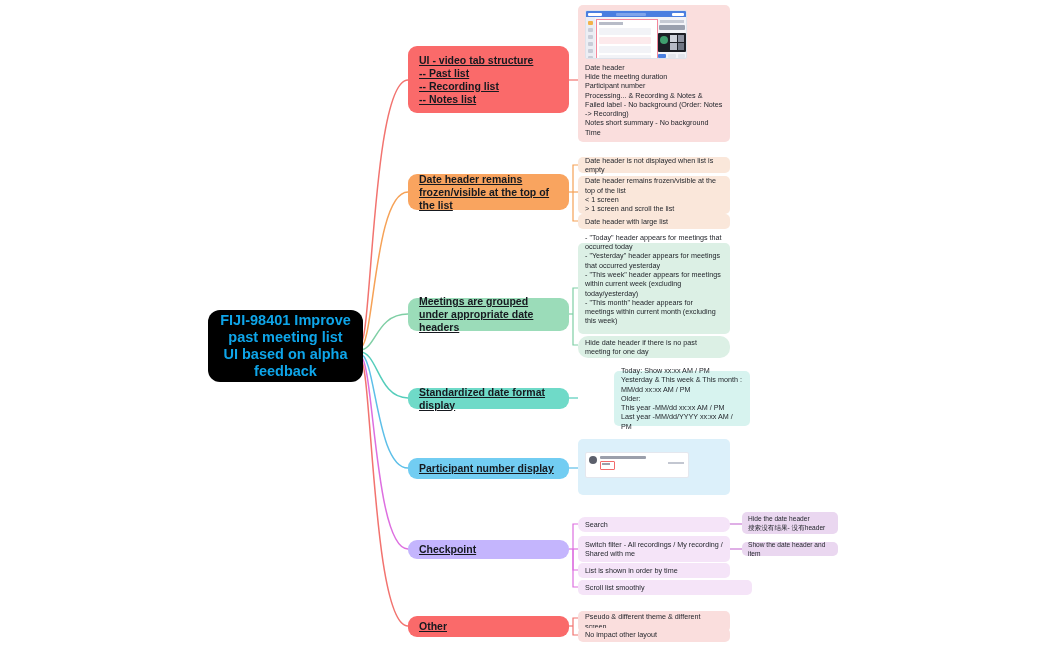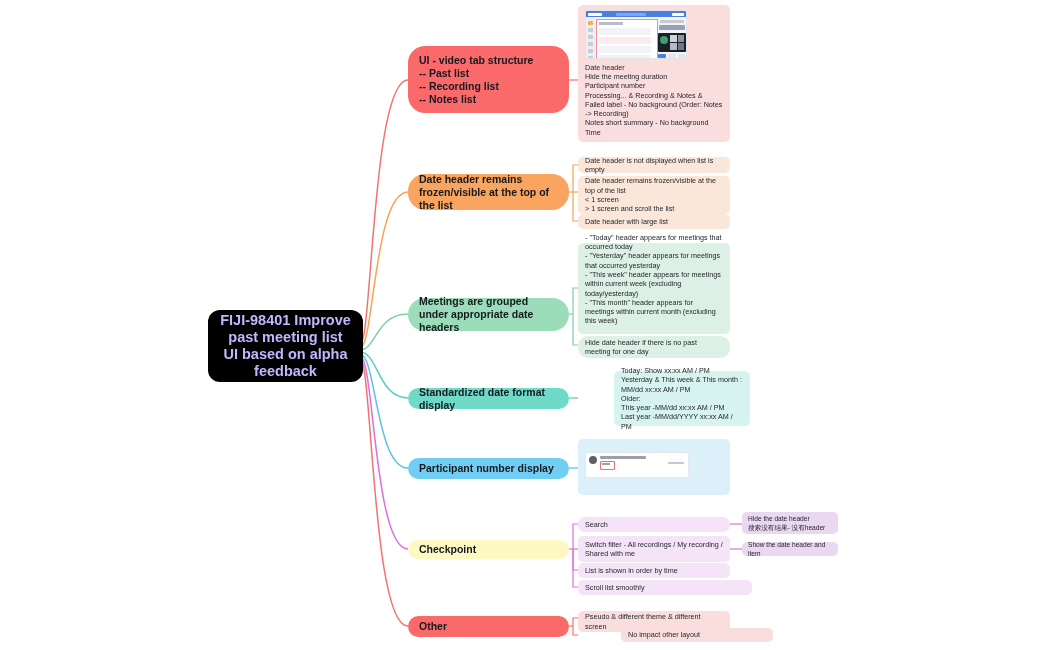--- a/index.html
+++ b/index.html
@@ -26,42 +26,43 @@
     width: 1050px; height: 650px;
     pointer-events: none;
   }
   .node {
     position: absolute;
     box-sizing: border-box;
   }
   
   .root-node {
     background: #000000;
-    color: #c4b5fd;
+    color: #0ea5e9;
     border-radius: 12px;
     font-weight: bold;
     font-size: 14.5px;
     line-height: 17px;
     text-align: center;
     display: flex;
     align-items: center;
     justify-content: center;
     padding: 10px 12px;
   }
   
   .branch-node {
-    border-radius: 17px;
+    border-radius: 9px;
     font-weight: bold;
     font-size: 10.5px;
     line-height: 13px;
     color: #16191f;
     display: flex;
     align-items: center;
     padding: 7px 11px;
     white-space: pre-line;
+    text-decoration: underline;
   }
   
   .leaf-node {
     border-radius: 5px;
     font-size: 7.2px;
     line-height: 9.3px;
     color: #23262c;
     padding: 5px 7px;
     white-space: pre-line;
     display: flex;
@@ -246,21 +247,21 @@
     <div class="thumb-small">
       <div class="tx" style="left:3px;top:3px;width:8px;height:8px;border-radius:50%;background:#5b5f6b;"></div>
       <div class="tx" style="left:14px;top:3.5px;width:46px;height:3px;background:#9b9fab;border-radius:1px;"></div>
       <div class="tx" style="left:14px;top:8px;width:13px;height:7px;border:1px solid #f26a6a;border-radius:1px;"></div>
       <div class="tx" style="left:16px;top:10px;width:8px;height:2.5px;background:#9b9fab;"></div>
       <div class="tx" style="left:82px;top:9px;width:16px;height:2.5px;background:#c3c7d1;"></div>
       
     </div>
   </div>
 
-  <div class="node branch-node" style="left:408px; top:540px; width:161px; height:19px; background:#fef9c3;">
+  <div class="node branch-node" style="left:408px; top:540px; width:161px; height:19px; background:#c4b5fd;">
     <span>Checkpoint</span>
   </div>
   <div class="node leaf-node" style="left:578px; top:517px; width:152px; height:15px; background:#f5e4f8;border-radius:7px;">
     <span>Search</span>
   </div>
   <div class="node leaf-node" style="left:578px; top:536px; width:152px; height:26px; background:#f5e4f8;">
     <span>Switch filter - All recordings / My recording / Shared with me</span>
   </div>
   <div class="node leaf-node" style="left:578px; top:563px; width:152px; height:15px; background:#f5e4f8;">
     <span>List is shown in order by time</span>
@@ -275,17 +276,17 @@
   <div class="node leaf3-node" style="left:742px; top:542px; width:96px; height:14px; background:#ead7f0;">
     <span>Show the date header and item</span>
   </div>
 
   <div class="node branch-node" style="left:408px; top:616px; width:161px; height:21px; background:#fa6a6a;">
     <span>Other</span>
   </div>
   <div class="node leaf-node" style="left:578px; top:611px; width:152px; height:21px; background:#fadedd;">
     <span>Pseudo &amp; different theme &amp; different screen</span>
   </div>
-  <div class="node leaf-node" style="left:578px; top:628px; width:152px; height:14px; background:#fadedd;margin-left:43px;">
+  <div class="node leaf-node" style="left:578px; top:628px; width:152px; height:14px; background:#fadedd;">
     <span>No impact other layout</span>
   </div>
 
 </div>
 
 </body></html>

